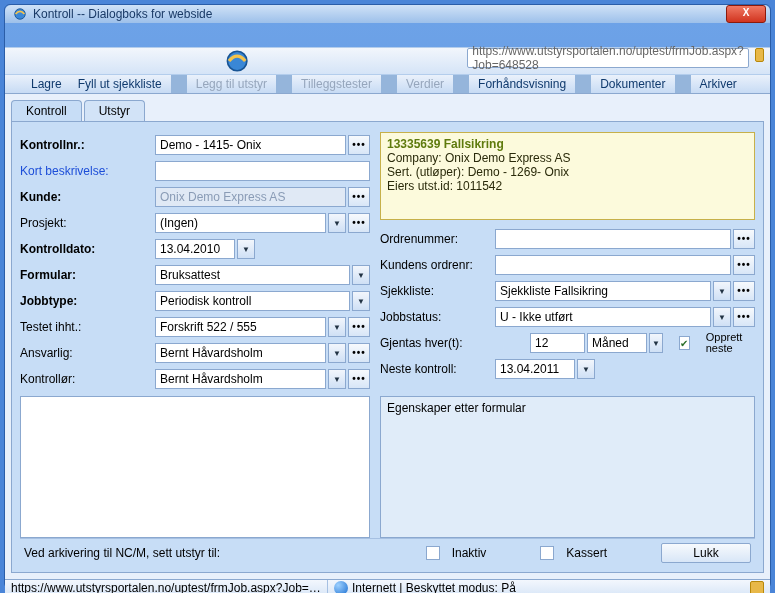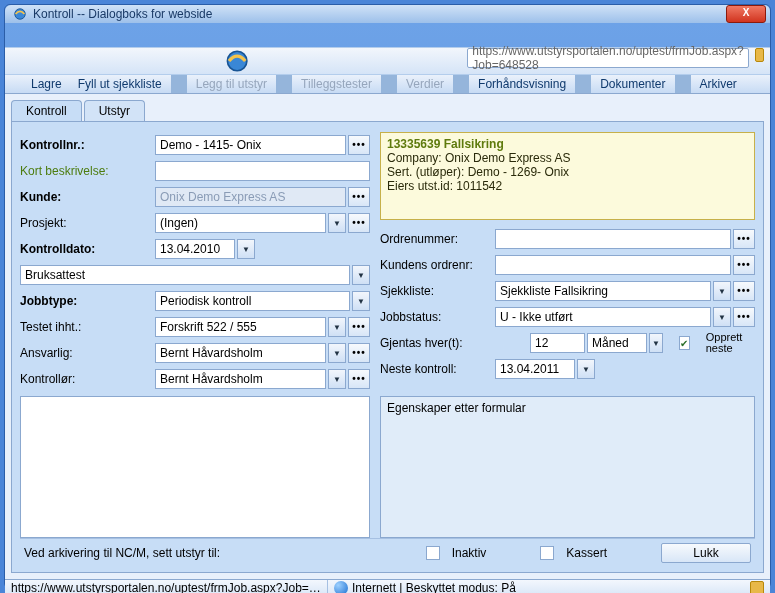--- a/index.html
+++ b/index.html
@@ -73,21 +73,21 @@
     font-size:12px;
   }
   .tab.active { background:#c7ddf6; border-bottom:1px solid #c7ddf6; font-weight:normal;}
   .tabbody { flex:1; border:1px solid #8ba8cf; background:#c7ddf6; padding:10px 8px 6px; display:flex; flex-direction:column;}
   .twocol { display:flex; gap:10px; }
   .leftcol { flex:0 0 350px; }
   .rightcol { flex:1; }
   .formrow { display:flex; align-items:center; height:26px;}
   .formrow label { flex: 0 0 135px; font-size:12px;}
   .formrow label.bold { font-weight:bold; }
-  .formrow label.gray { color:#4d7c0f;}
+  .formrow label.gray { color:#1d4ed8;}
   .inpwrap { flex:1; display:flex; gap:2px;}
   input.txt, .sel {
     height:20px; border:1px solid #8ba8cf; background:white; font-size:12px; padding:0 4px; flex:1;
   }
   .sel { display:flex; align-items:center; position:relative;}
   .sel.disabled { background:#e0e9f5; color:#8a9cb6;}
   .ddbtn {
     width:18px; height:20px; background:linear-gradient(#f2f6fc,#cfe0f5);
     border:1px solid #8ba8cf; display:flex; align-items:center; justify-content:center;
     font-size:8px; color:#234; cursor:default;
@@ -215,20 +215,21 @@
           <div class="formrow">
             <label class="bold">Kontrolldato:</label>
             <div class="inpwrap">
               <div class="sel" style="flex:0 0 80px">
                   <span>13.04.2010</span>
                 </div>
               <div class="ddbtn">▼</div>
             </div>
           </div>
           <div class="formrow">
+            <label class="bold">Formular:</label>
             <div class="inpwrap">
               <div class="sel">
                   <span>Bruksattest</span>
                 </div>
               <div class="ddbtn">▼</div>
             </div>
           </div>
           <div class="formrow">
             <label class="bold">Jobbtype:</label>
             <div class="inpwrap">

